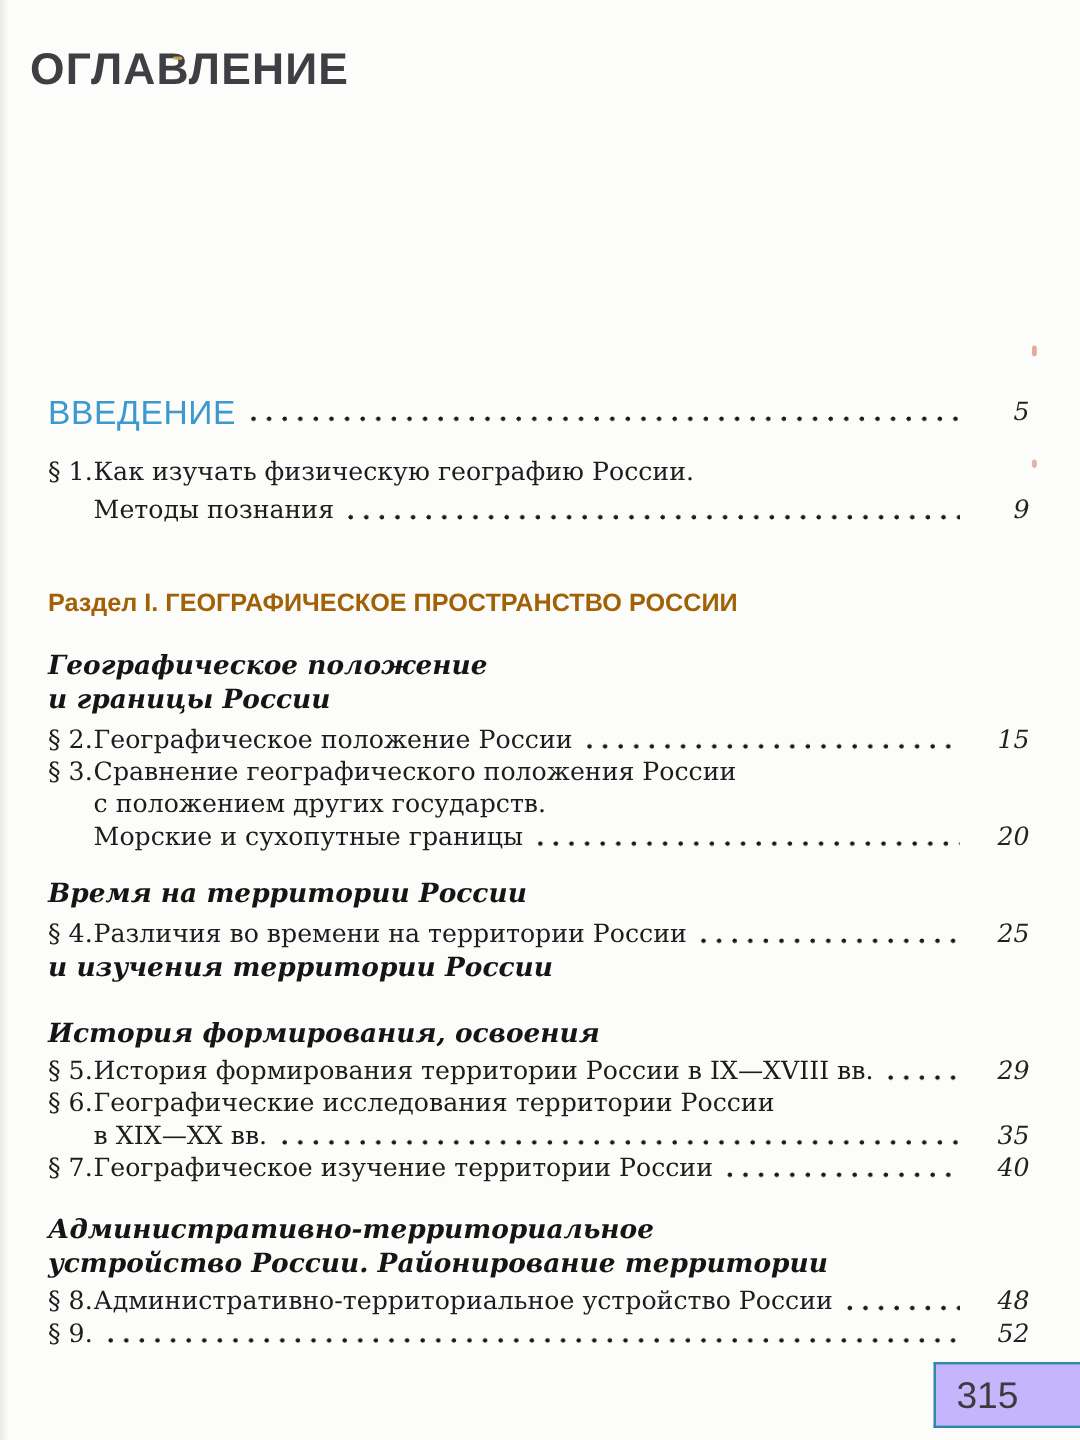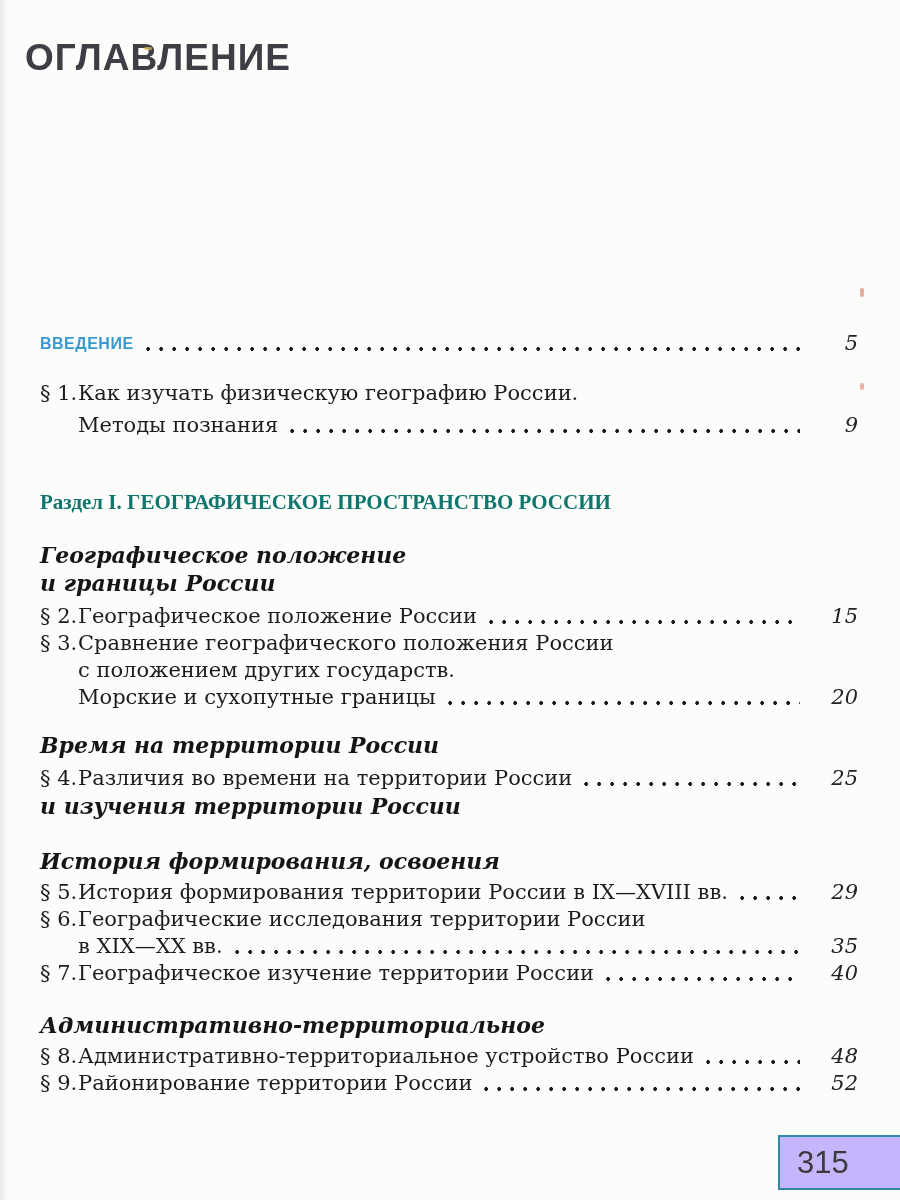--- a/index.html
+++ b/index.html
@@ -36,27 +36,27 @@
     background-image: radial-gradient(circle at 2.2px 3px, #1a1a1a 1.65px, transparent 2.1px);
     background-size: 13px 6px; background-repeat: repeat-x;
   }
   .row .page {
     flex: none; width: 48px; text-align: right;
     font-style: italic; color: #222;
   }
   .cont { margin-left: 38px; }
   .intro-label {
     font-family: "Liberation Sans", sans-serif;
-    font-weight: bold; font-size: 16px; letter-spacing: 0.5px;
+    font-weight: normal; font-size: 28px; letter-spacing: 0.5px;
     color: #3b99cf;
   }
   .section-head {
-    font-family: Liberation Serif, serif;
+    font-family: Liberation Sans, sans-serif;
     font-weight: bold; font-size: 21px; line-height: 27px;
-    color: #0f766e;
+    color: #a16207;
   }
   .sub-head {
     font-weight: bold; font-style: italic;
     font-size: 22px; line-height: 28px; color: #151515; text-align: center;
   }
   
   .m-intro      { margin-top: 0; }
   .m-p1         { margin-top: 23px; }
   .m-p1b        { margin-top: 5px; align-items: flex-end; }
   .m-section    { margin-top: 50px; }
@@ -174,30 +174,32 @@
   <div class="row">
     <span class="prefix">§ 7.</span>
     <span class="text">Географическое изучение территории России</span>
     <span class="leader"></span>
     <span class="page">40</span>
   </div>
 
   <div class="row m-subhead4">
     <span class="text sub-head">Административно-территориальное</span>
   </div>
+  <div class="row">
+    <span class="text sub-head">устройство России. Районирование территории</span>
+  </div>
 
   <div class="row m-p8">
     <span class="prefix">§ 8.</span>
     <span class="text">Административно-территориальное устройство России</span>
     <span class="leader"></span>
     <span class="page">48</span>
   </div>
   <div class="row">
     <span class="prefix">§ 9.</span>
-    <span class="text">Районирование территории России</span>
     <span class="leader"></span>
     <span class="page">52</span>
   </div>
 
 </div>
 
 <div class="page-box">
   <span>315</span>
 </div>
 

